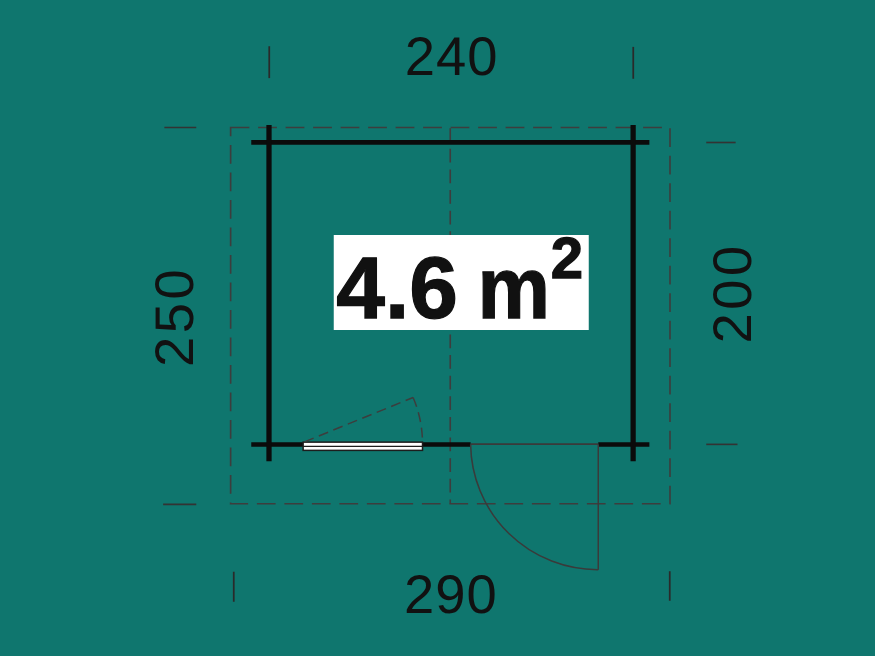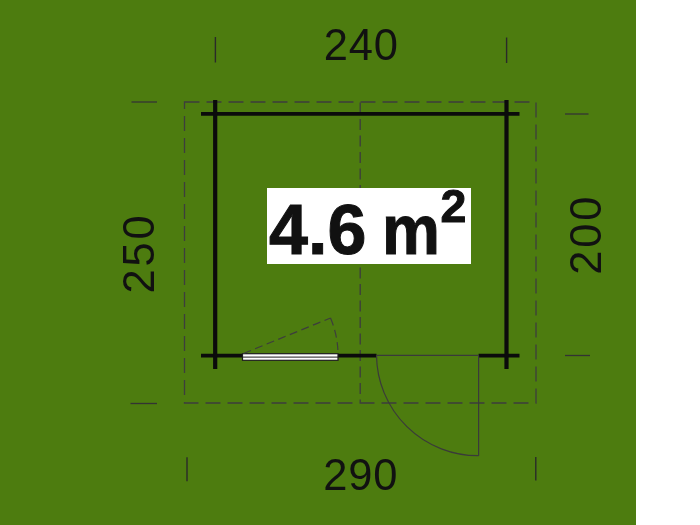--- a/index.html
+++ b/index.html
@@ -1,16 +1,16 @@
 <!DOCTYPE html>
 <html><head>
 <meta charset="utf-8">
 <style>
   html,body{margin:0;padding:0;background:#ffffff;}
-  .page{width:636px;height:525px;position:relative;background:#4d7c0f;overflow:hidden;}
+  .page{width:700px;height:525px;position:relative;background:#0f766e;overflow:hidden;}
   text{font-family:"Liberation Sans", sans-serif;}
 </style>
 </head>
 <body>
 <div class="page">
 <svg width="700" height="525" viewBox="0 0 700 525" xmlns="http://www.w3.org/2000/svg">
 
   <rect x="184.5" y="102" width="351.5" height="301" fill="none" stroke="#3d3d3d" stroke-width="1.3" stroke-dasharray="15 7"></rect>
 
   <line x1="360.2" y1="102.5" x2="360.2" y2="402.5" stroke="#3d3d3d" stroke-width="1.3" stroke-dasharray="11 5.5"></line>

